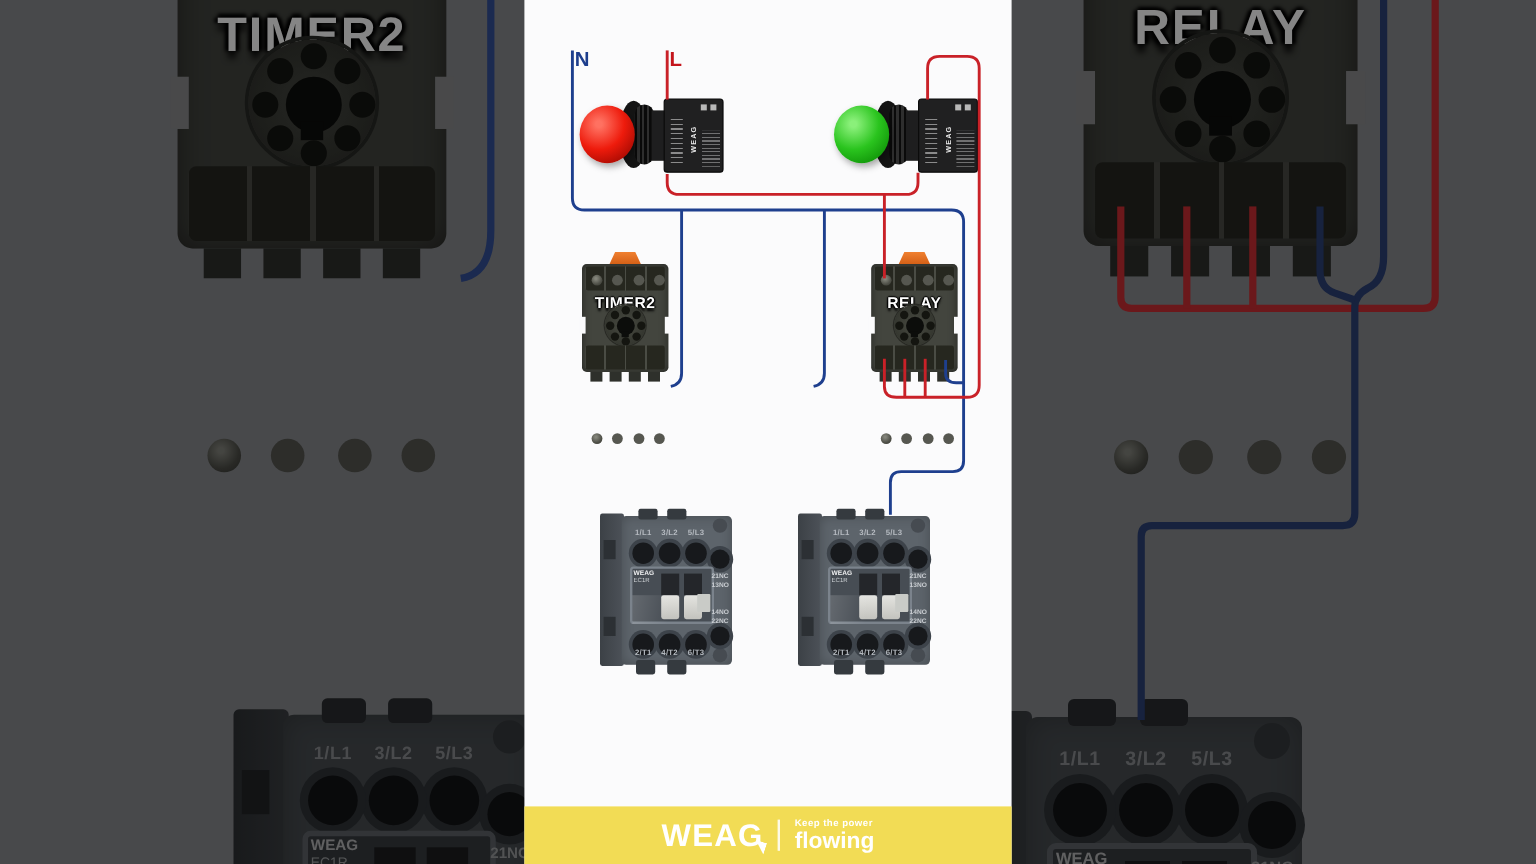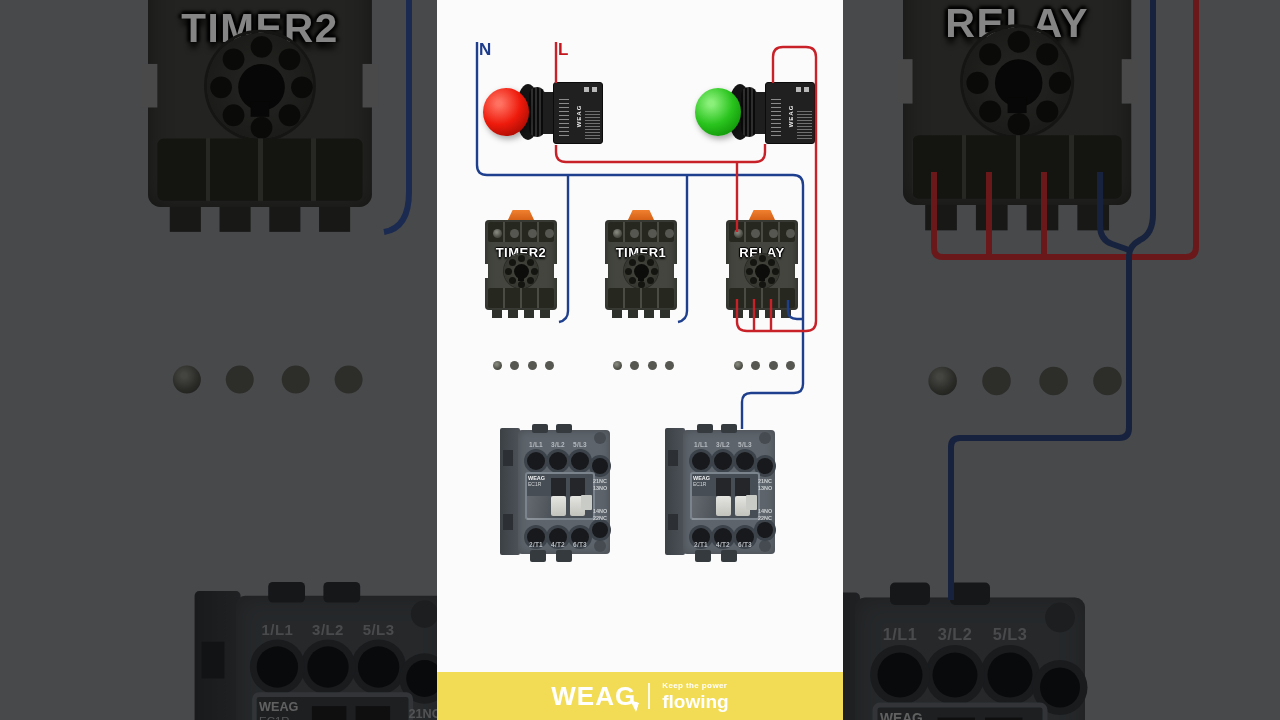--- a/index.html
+++ b/index.html
@@ -281,39 +281,20 @@
         <div class="keynotch"></div>
         <div class="brow">
             <div class="screws b"></div>
           </div>
         <div class="notch l"></div>
         <div class="notch r"></div>
       </div>
       <div class="feet"></div>
     </div>
 
-    <div class="socket abs" style="left:168px;top:210px">
-      <div class="clip"></div>
-      <div class="sbody">
-        <div class="trow">
-            <div class="screws t"></div>
-          </div>
-        <div class="slabel">TIMER1</div>
-        <div class="hub"></div>
-        <div class="pins"></div>
-        <div class="keyhole"></div>
-        <div class="keynotch"></div>
-        <div class="brow">
-            <div class="screws b"></div>
-          </div>
-        <div class="notch l"></div>
-        <div class="notch r"></div>
-      </div>
-      <div class="feet"></div>
-    </div>
 
     <div class="socket abs" style="left:289px;top:210px">
       <div class="clip"></div>
       <div class="sbody">
         <div class="trow">
             <div class="screws t"></div>
           </div>
         <div class="slabel">RELAY</div>
         <div class="hub"></div>
         <div class="pins"></div>

